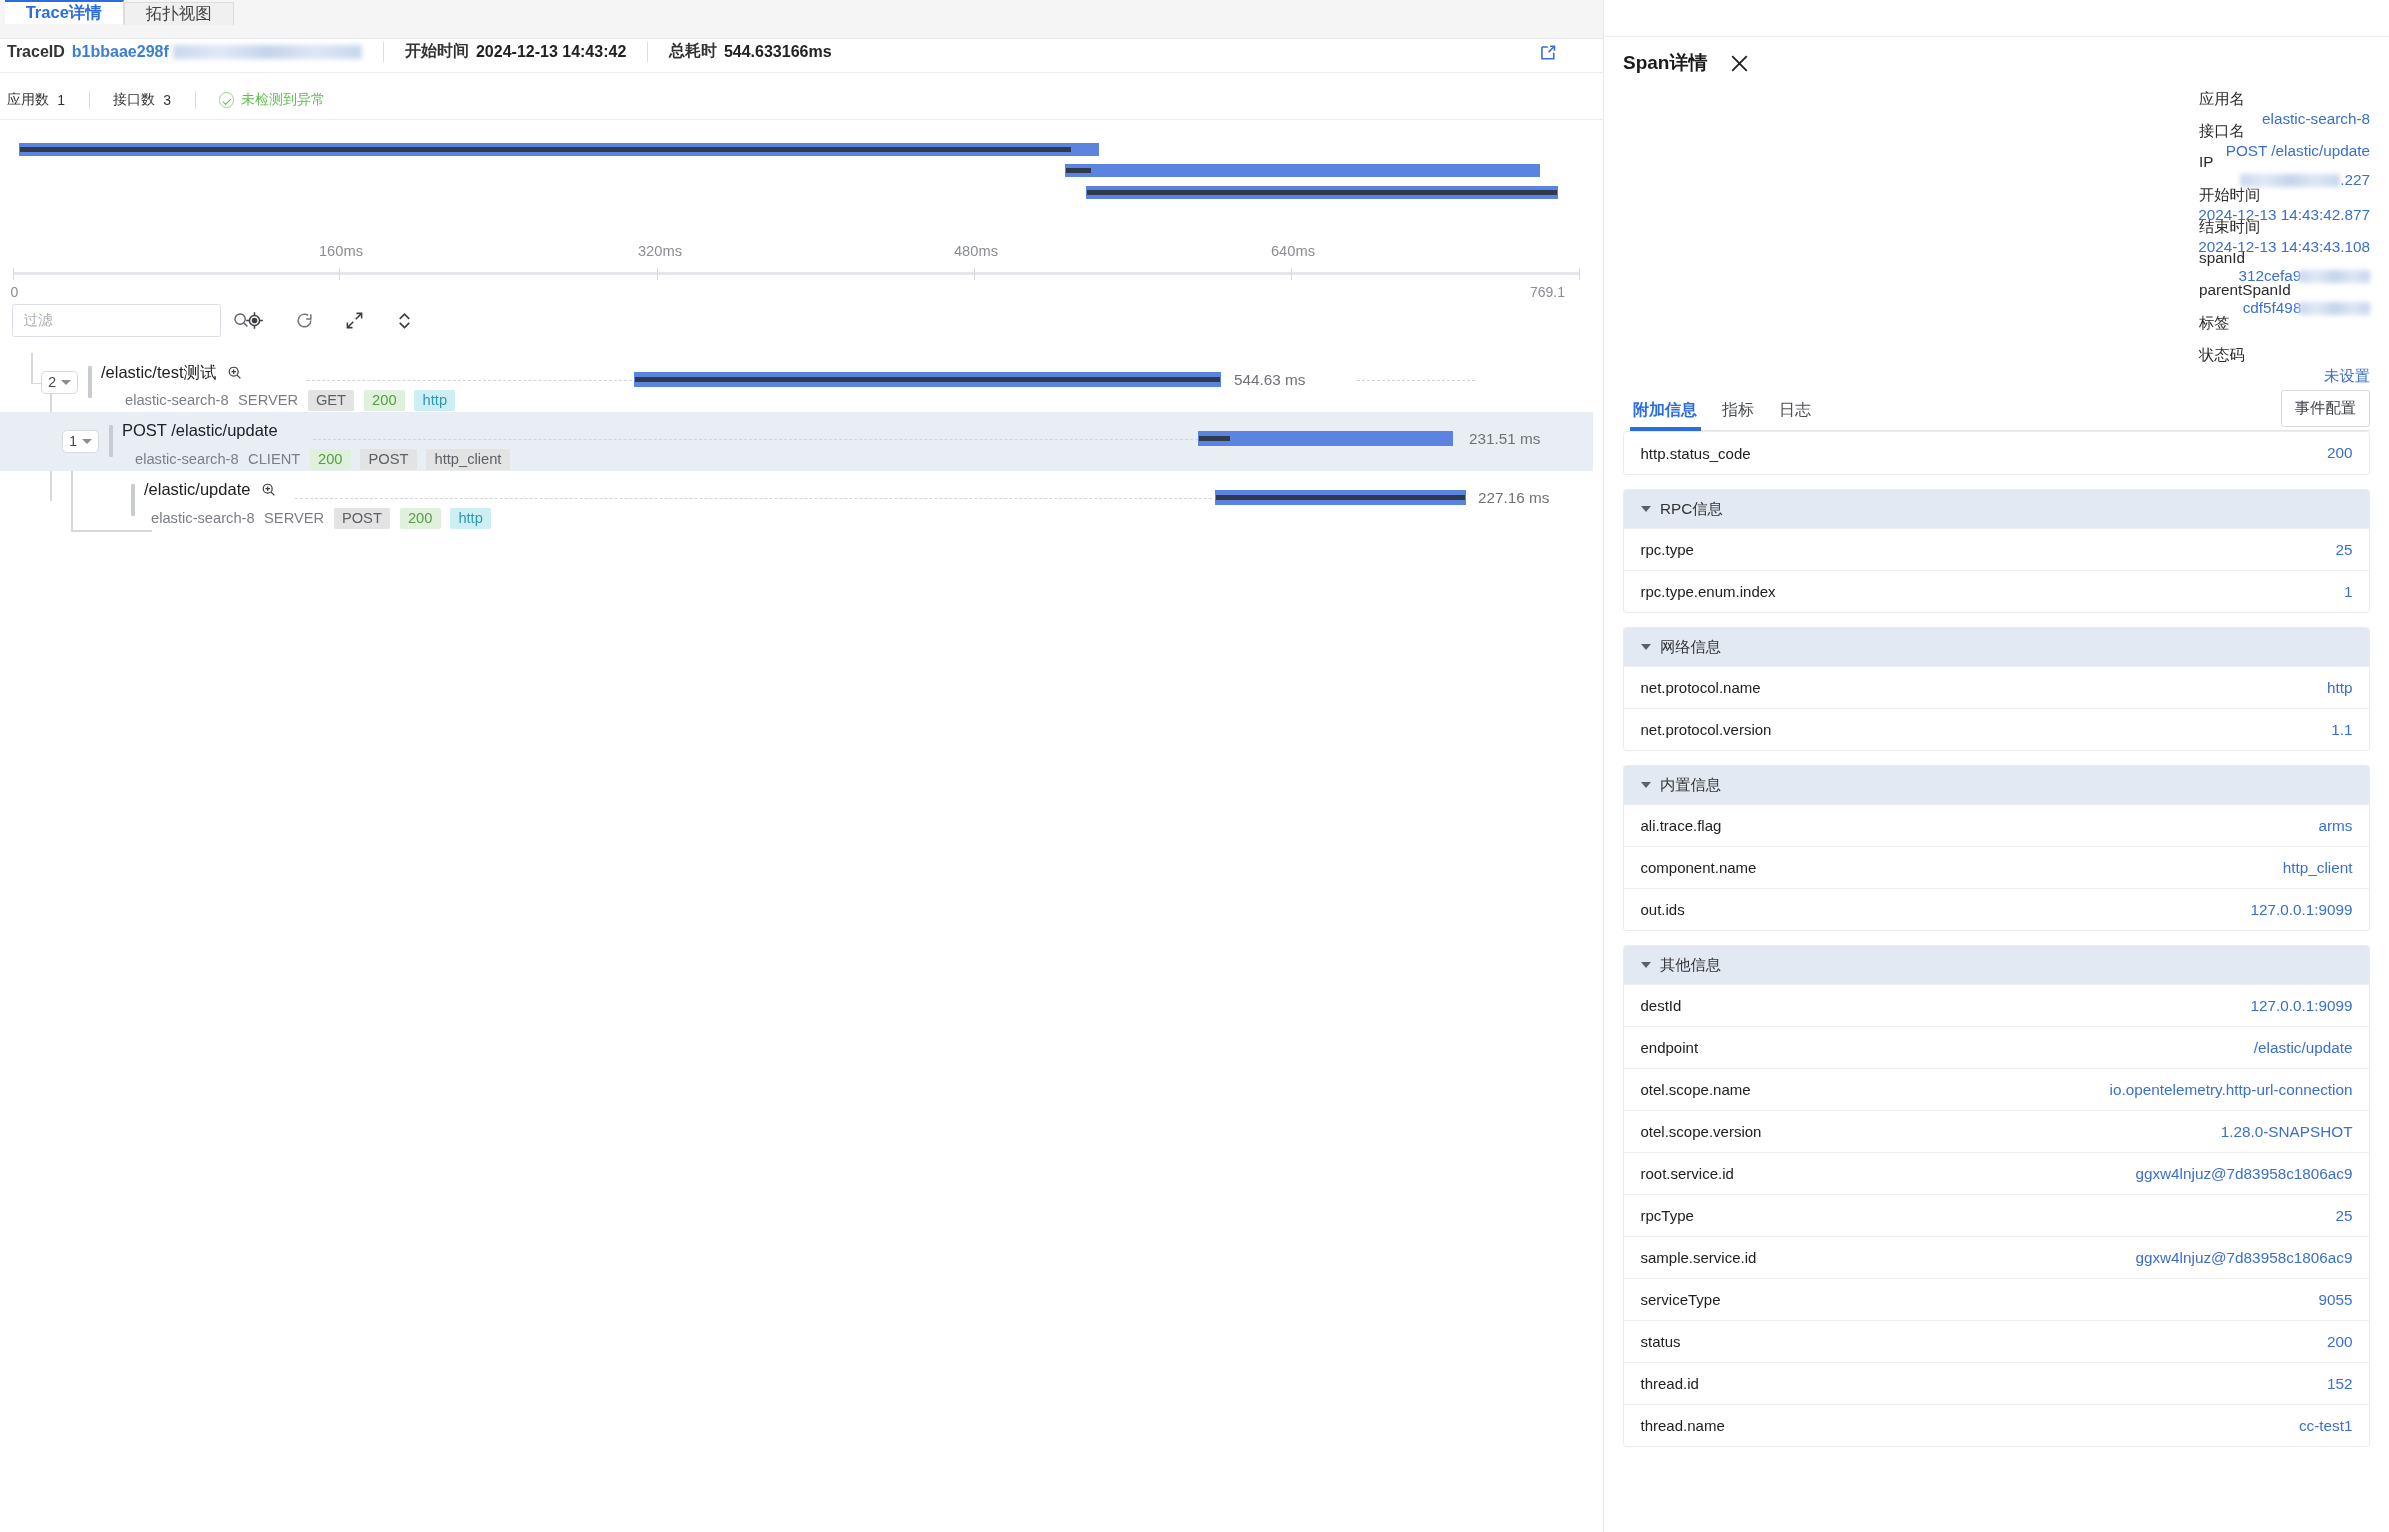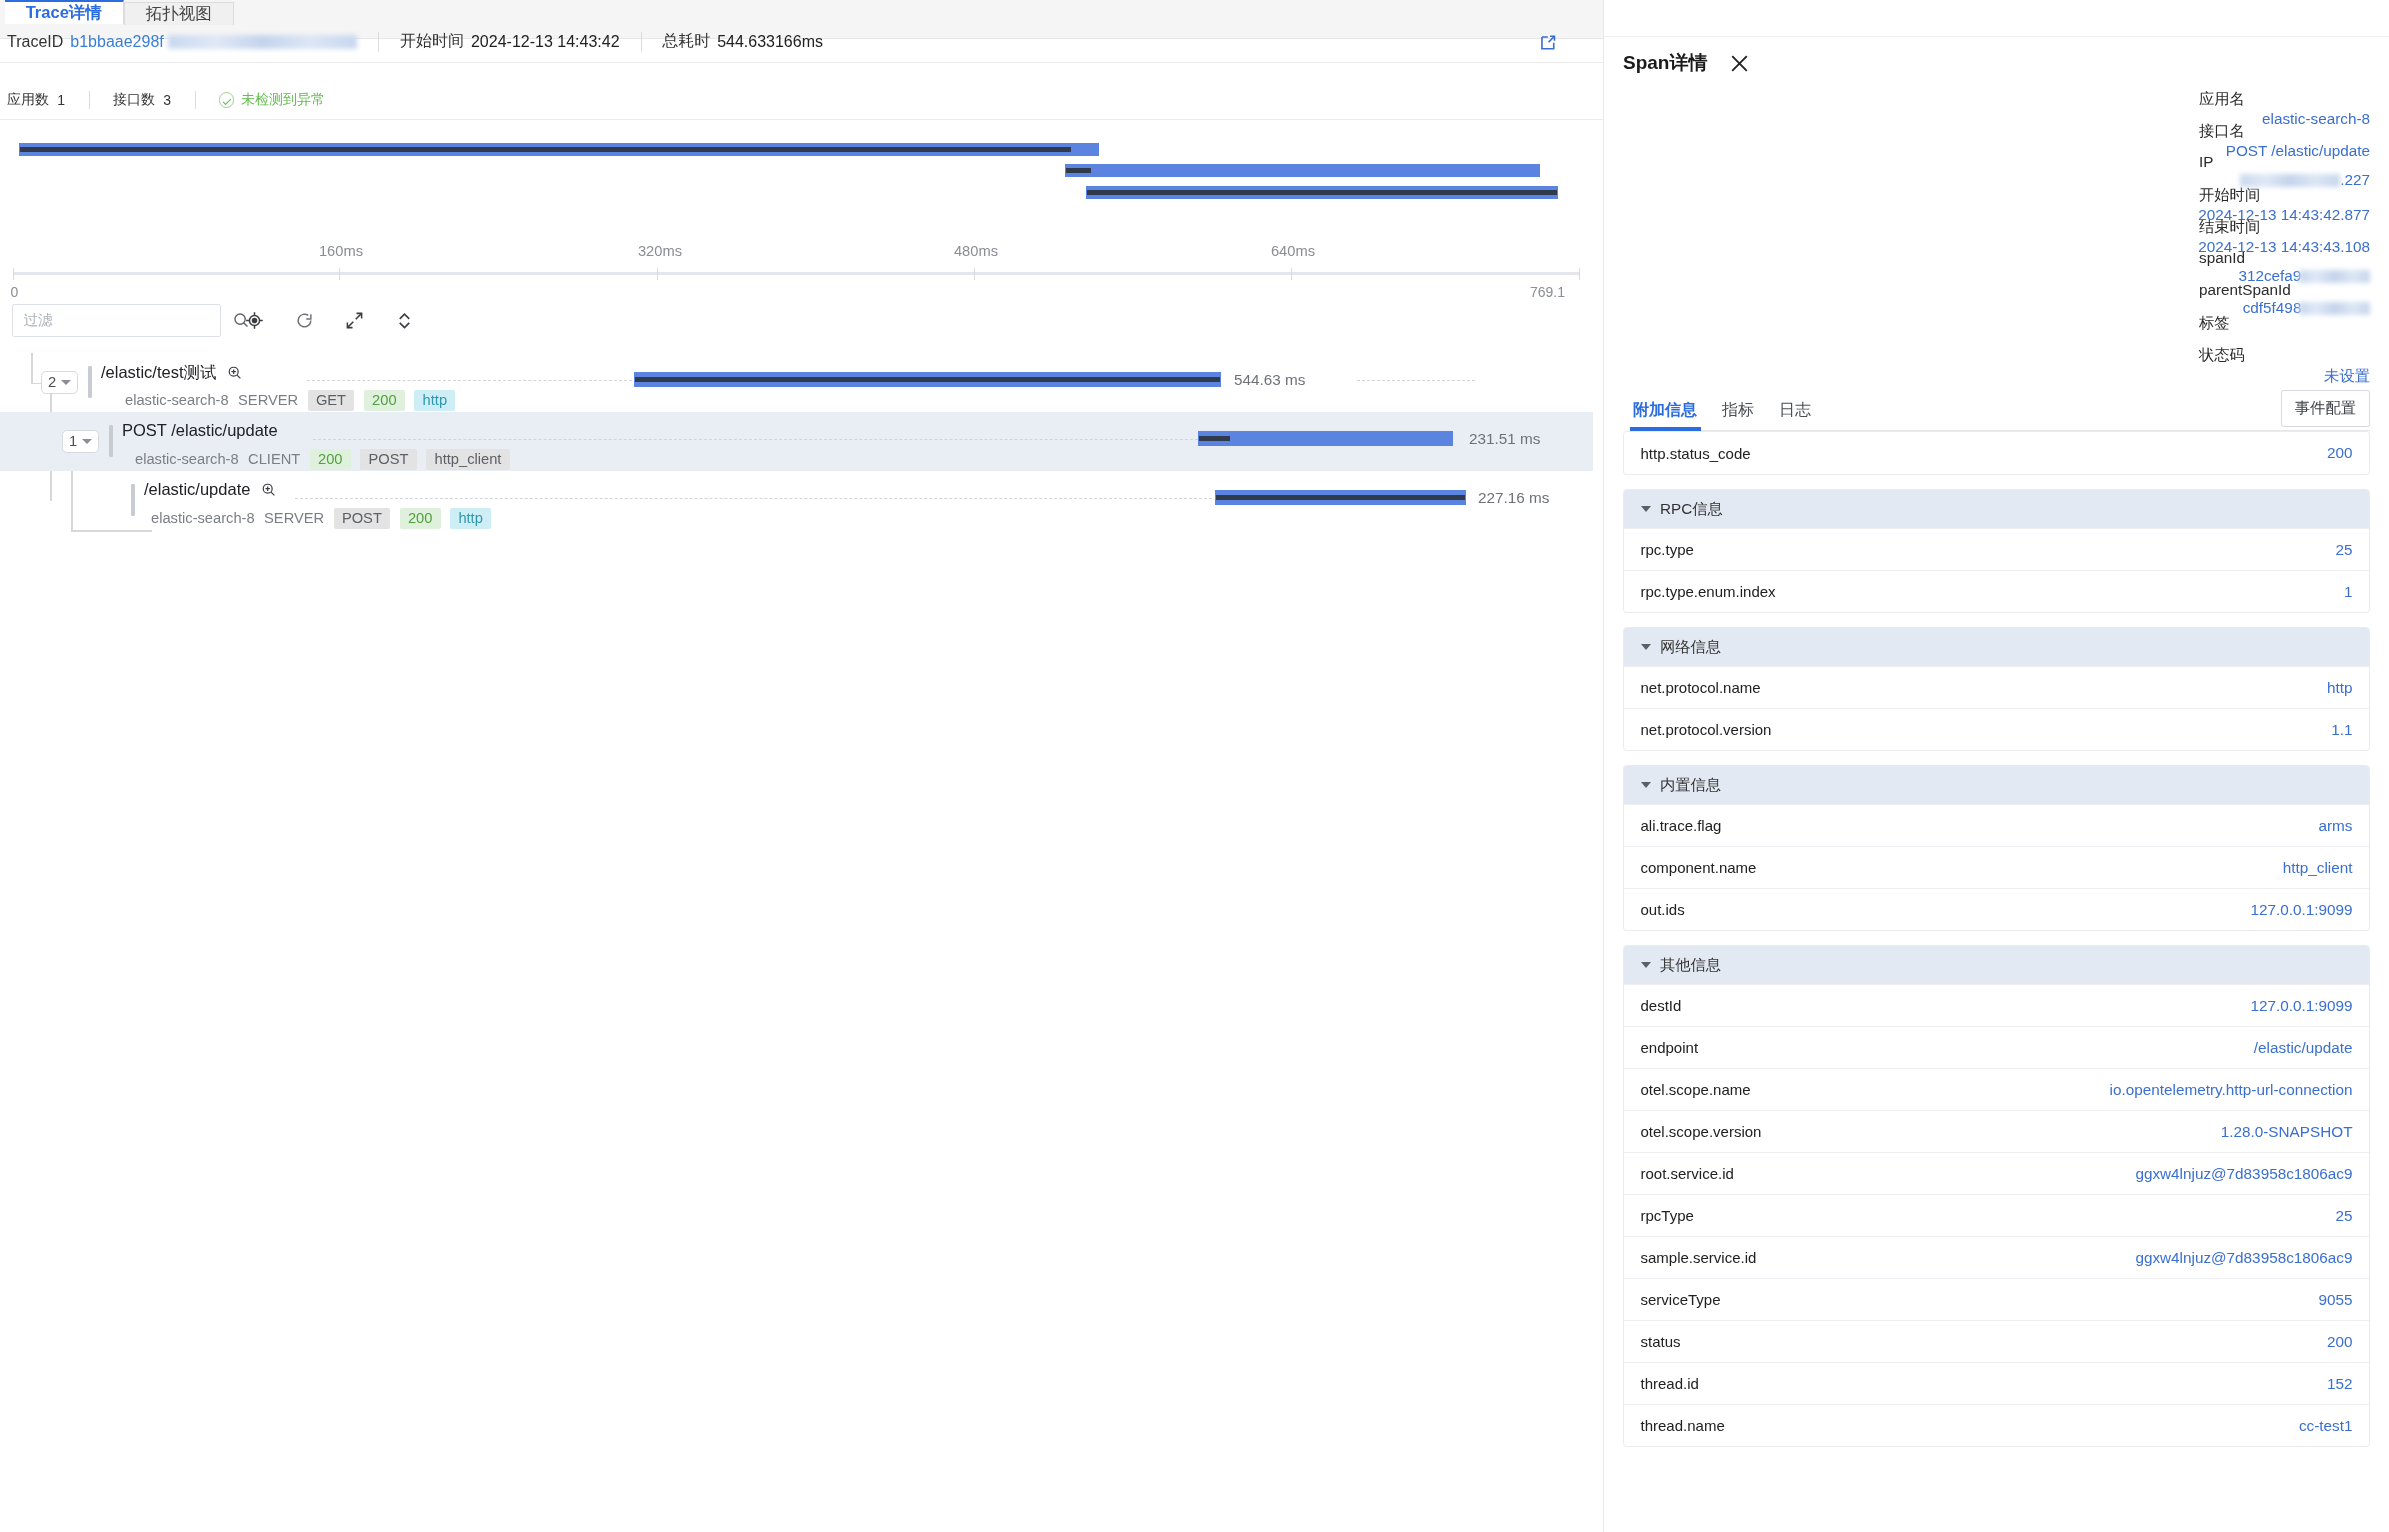--- a/index.html
+++ b/index.html
@@ -36,25 +36,25 @@
     color: #2b6cdf;
     font-weight: bold;
     border-top: 2.9px solid #2b6cdf;
     border-left: none;
     border-right: 0.6px solid #dcdcdc;
     margin-top: 0;
   }
 
   
   #traceinfo {
-    position: absolute; left: 0; top: 21px; width: 1604px; height: 42px;
+    position: absolute; left: 0; top: 31px; width: 1604px; height: 42px;
     border-bottom: 0.6px solid #ececec;
     display: flex; align-items: center;
     padding-left: 7px;
-    font-size: 16px; color: #333;
+    font-size: 16px; color: #333; font-weight: bold;
   }
   .ti-group { display: flex; align-items: center; gap: 7px; }
   .ti-label { color: #333; }
   .ti-link { color: #3a7fd5; }
   .ti-val { color: #222; }
   .ti-sep { width: 0.6px; height: 20px; background: #dcdcdc; margin: 0 21px; }
   .blurred {
     display: inline-block;
     height: 14px; width: 189px;
     background: linear-gradient(90deg,#c9d8ef,#dfe8f6,#c4d4ec,#dce6f5,#c7d7ee);

